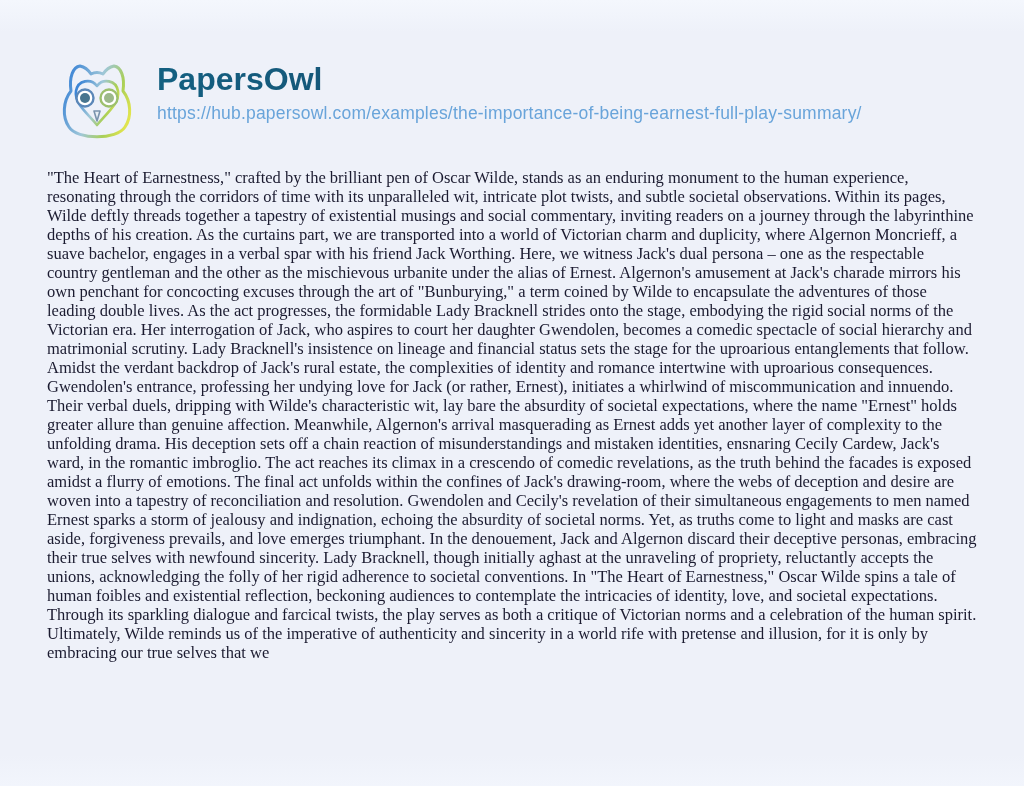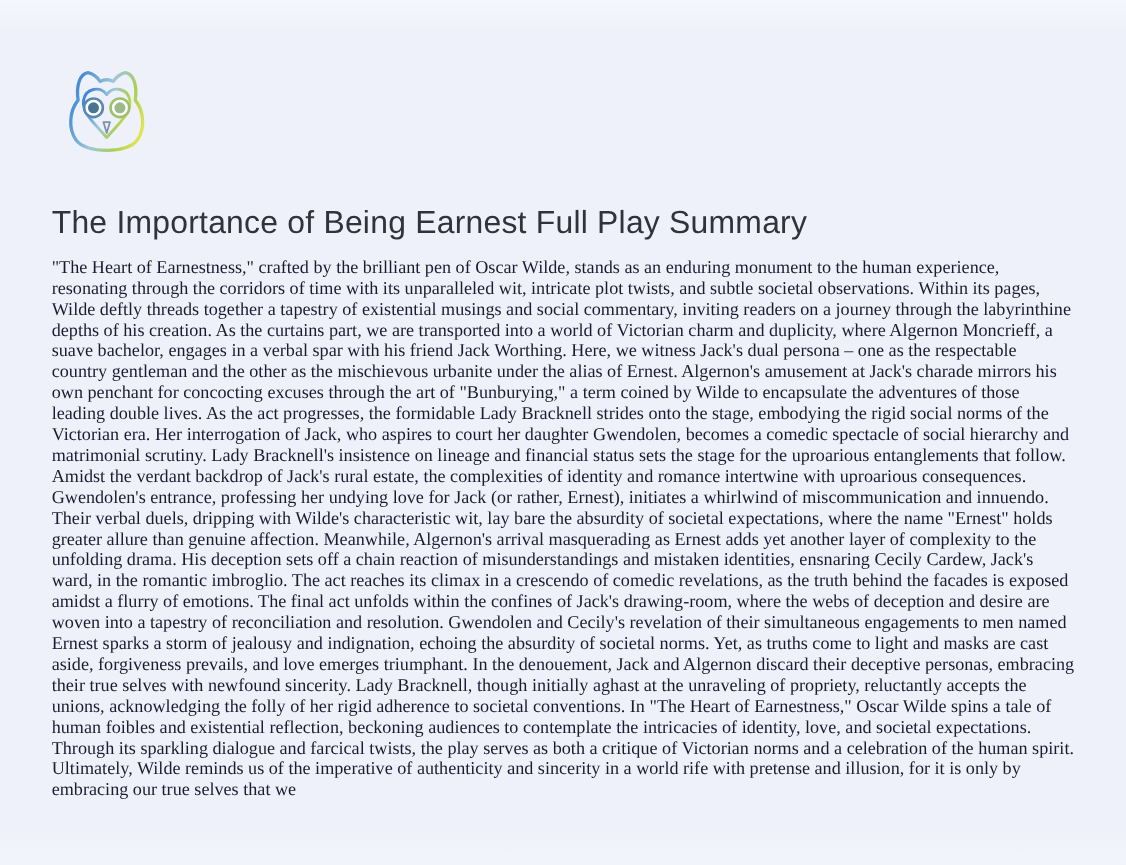--- a/index.html
+++ b/index.html
@@ -105,20 +105,23 @@
 
         <circle cx="38" cy="41" r="8.5" fill="#ffffff" stroke="#5b87b8" stroke-width="2.4"></circle>
         <circle cx="38" cy="41" r="5" fill="#47748f"></circle>
 
         <circle cx="62" cy="41" r="8.5" fill="#ffffff" stroke="#9cc06c" stroke-width="2.4"></circle>
         <circle cx="62" cy="41" r="5" fill="#9cb98a"></circle>
 
         <path d="M 47 54 L 53 54 L 50 64 Z" fill="#e8eef4" stroke="#7a93ad" stroke-width="1.6" stroke-linejoin="round"></path>
       </svg>
     </div>
+    <div class="head-text">
+      <div class="brand">PapersOwl</div>
+      <a class="url" href="#">https://hub.papersowl.com/examples/the-importance-of-being-earnest-full-play-summary/</a>
+    </div>
   </header>
 
   <main>
-    <h1 class="article-title">The Importance of Being Earnest Full Play Summary</h1>
     <p class="article-body">"The Heart of Earnestness," crafted by the brilliant pen of Oscar Wilde, stands as an enduring monument to the human experience, resonating through the corridors of time with its unparalleled wit, intricate plot twists, and subtle societal observations. Within its pages, Wilde deftly threads together a tapestry of existential musings and social commentary, inviting readers on a journey through the labyrinthine depths of his creation. As the curtains part, we are transported into a world of Victorian charm and duplicity, where Algernon Moncrieff, a suave bachelor, engages in a verbal spar with his friend Jack Worthing. Here, we witness Jack's dual persona – one as the respectable country gentleman and the other as the mischievous urbanite under the alias of Ernest. Algernon's amusement at Jack's charade mirrors his own penchant for concocting excuses through the art of "Bunburying," a term coined by Wilde to encapsulate the adventures of those leading double lives. As the act progresses, the formidable Lady Bracknell strides onto the stage, embodying the rigid social norms of the Victorian era. Her interrogation of Jack, who aspires to court her daughter Gwendolen, becomes a comedic spectacle of social hierarchy and matrimonial scrutiny. Lady Bracknell's insistence on lineage and financial status sets the stage for the uproarious entanglements that follow. Amidst the verdant backdrop of Jack's rural estate, the complexities of identity and romance intertwine with uproarious consequences. Gwendolen's entrance, professing her undying love for Jack (or rather, Ernest), initiates a whirlwind of miscommunication and innuendo. Their verbal duels, dripping with Wilde's characteristic wit, lay bare the absurdity of societal expectations, where the name "Ernest" holds greater allure than genuine affection. Meanwhile, Algernon's arrival masquerading as Ernest adds yet another layer of complexity to the unfolding drama. His deception sets off a chain reaction of misunderstandings and mistaken identities, ensnaring Cecily Cardew, Jack's ward, in the romantic imbroglio. The act reaches its climax in a crescendo of comedic revelations, as the truth behind the facades is exposed amidst a flurry of emotions. The final act unfolds within the confines of Jack's drawing-room, where the webs of deception and desire are woven into a tapestry of reconciliation and resolution. Gwendolen and Cecily's revelation of their simultaneous engagements to men named Ernest sparks a storm of jealousy and indignation, echoing the absurdity of societal norms. Yet, as truths come to light and masks are cast aside, forgiveness prevails, and love emerges triumphant. In the denouement, Jack and Algernon discard their deceptive personas, embracing their true selves with newfound sincerity. Lady Bracknell, though initially aghast at the unraveling of propriety, reluctantly accepts the unions, acknowledging the folly of her rigid adherence to societal conventions. In "The Heart of Earnestness," Oscar Wilde spins a tale of human foibles and existential reflection, beckoning audiences to contemplate the intricacies of identity, love, and societal expectations. Through its sparkling dialogue and farcical twists, the play serves as both a critique of Victorian norms and a celebration of the human spirit. Ultimately, Wilde reminds us of the imperative of authenticity and sincerity in a world rife with pretense and illusion, for it is only by embracing our true selves that we</p>
   </main>
 
 </div>
 
 </body></html>

